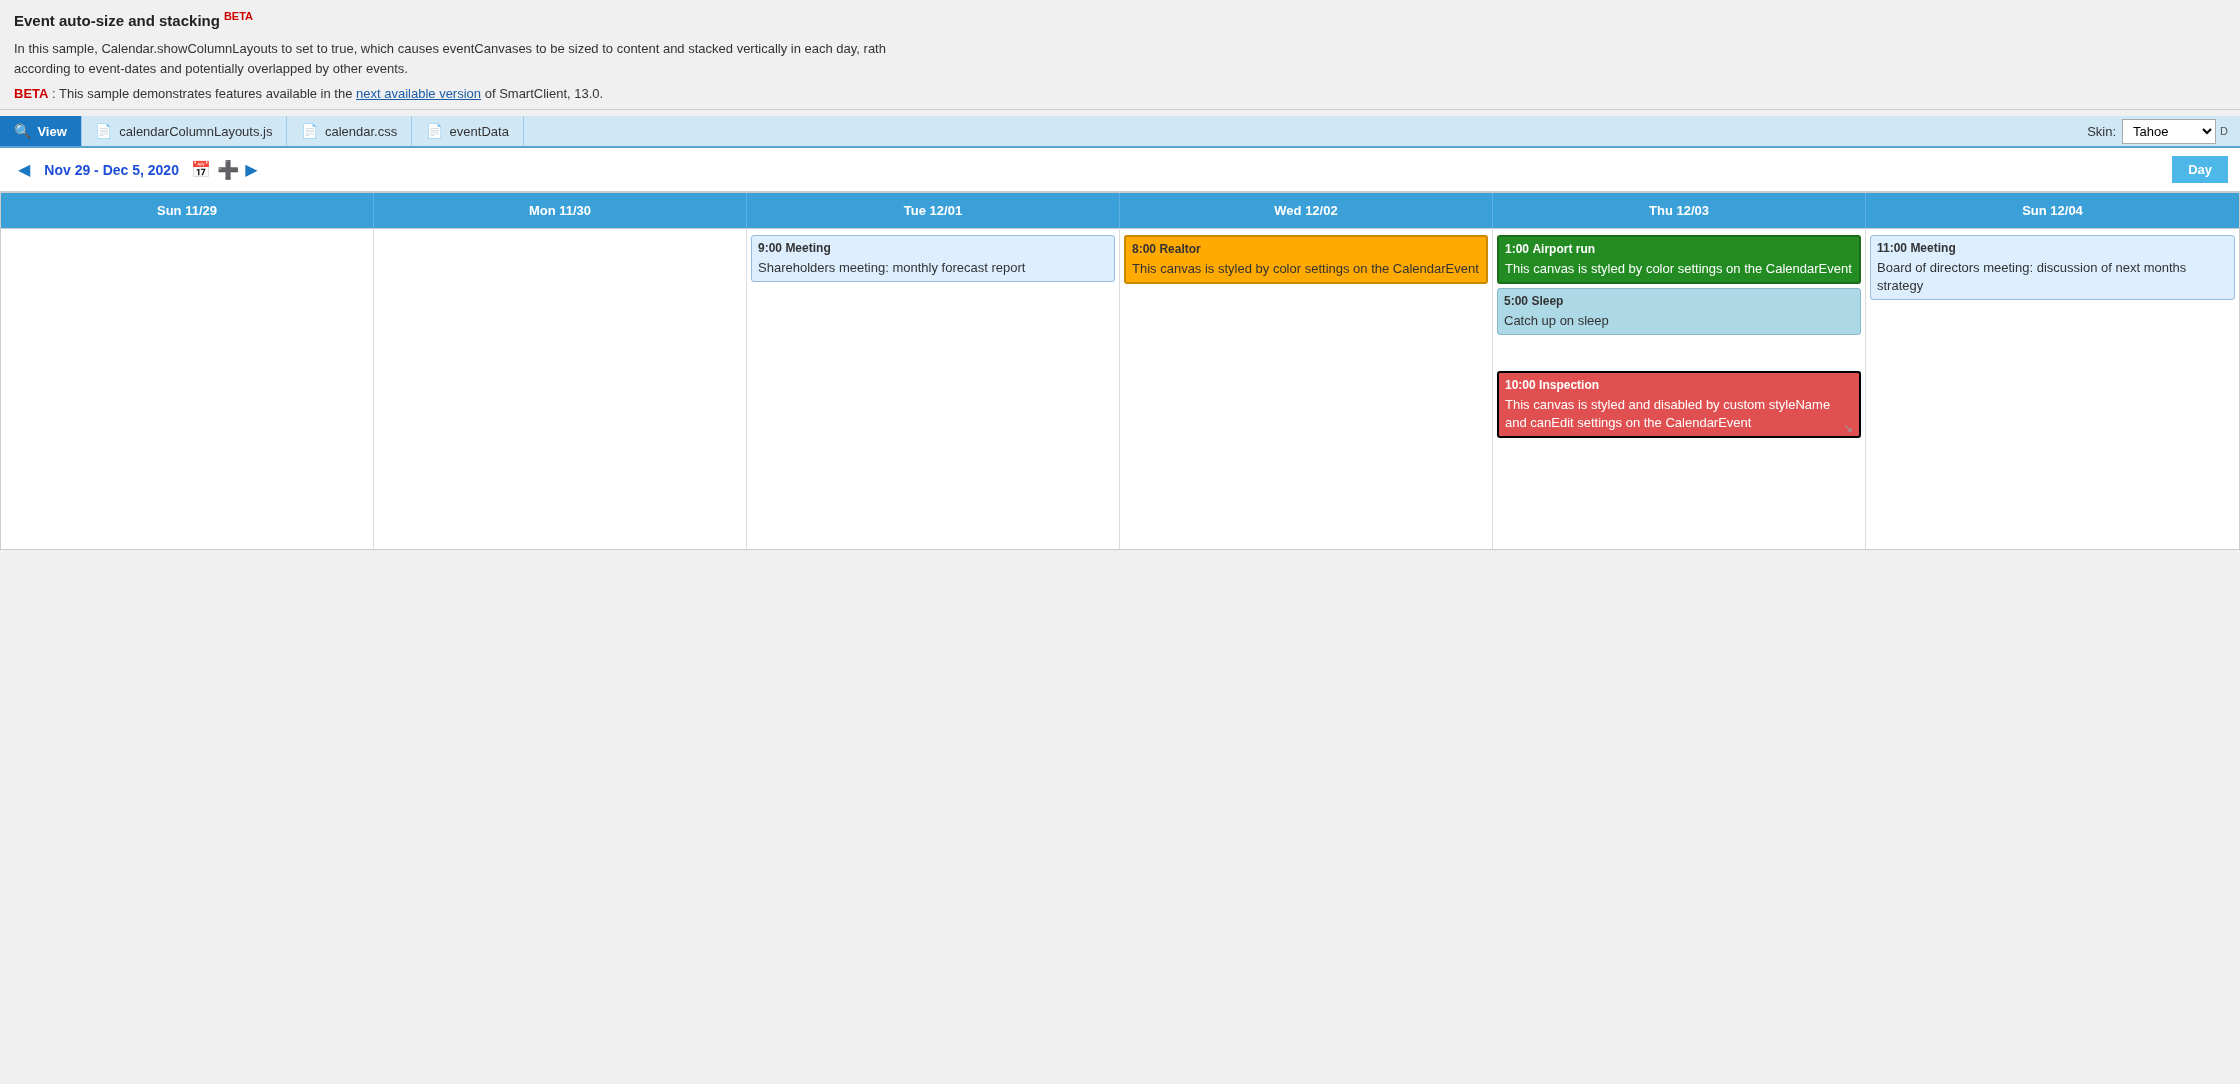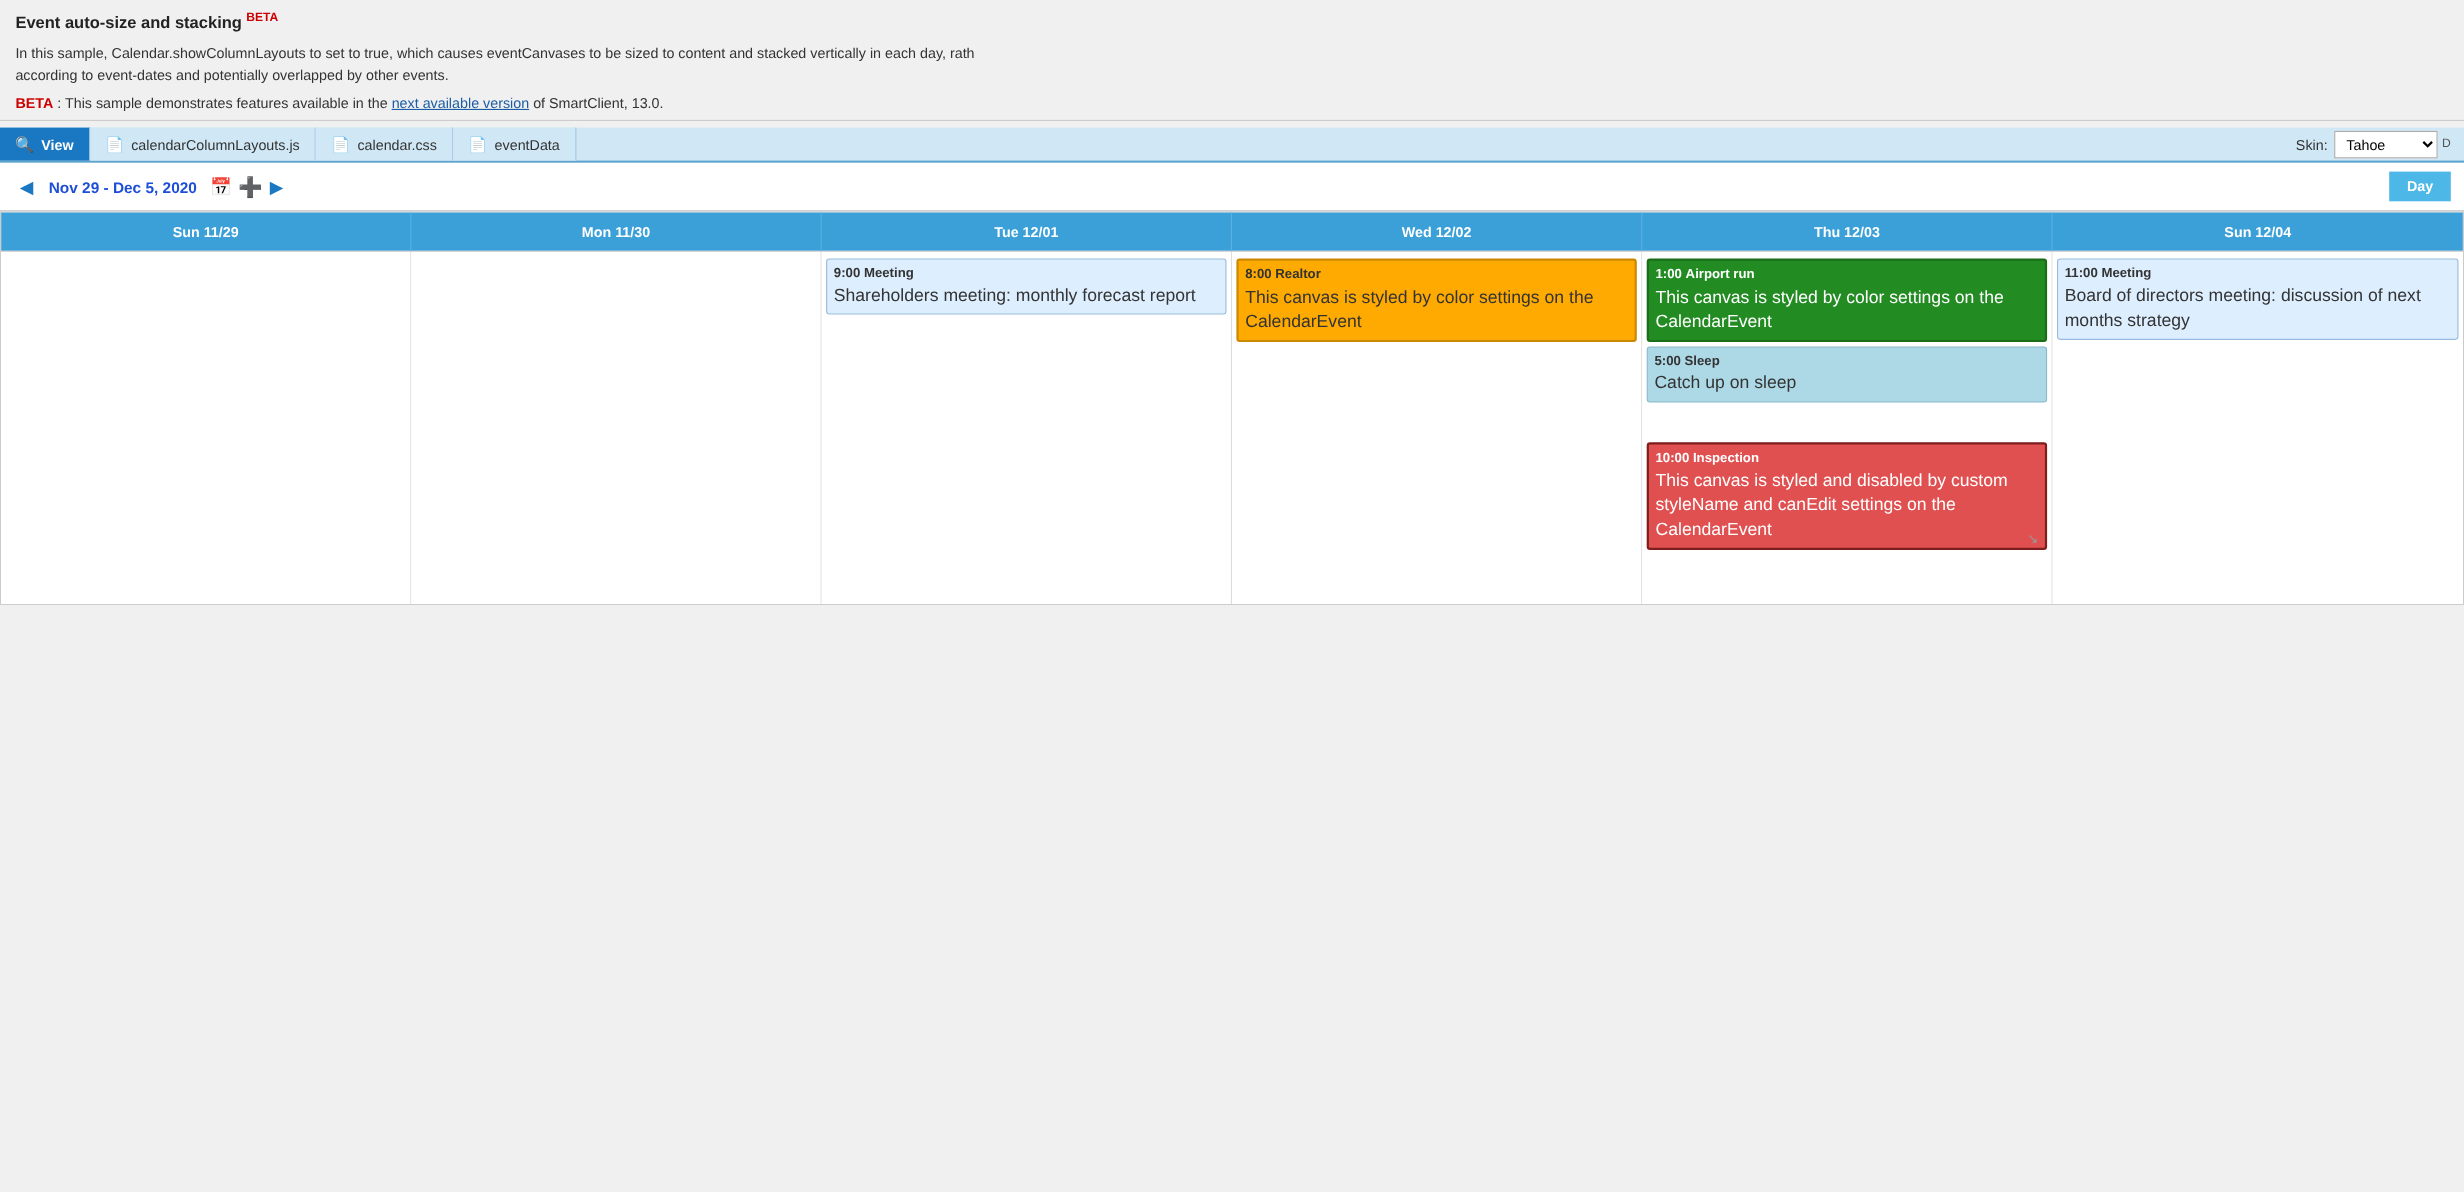--- a/index.html
+++ b/index.html
@@ -200,33 +200,33 @@
       border: 2px solid #1a6e1a;
       color: #fff;
     }
     .event-card.blue-light {
       background: #add8e6;
       border: 1px solid #88b8cc;
       color: #333;
     }
     .event-card.red {
       background: #e05050;
-      border: 2px solid #7f1d1d;
+      border: 2px solid #000000;
       color: #fff;
       margin-top: 36px;
     }
     .event-time {
       font-weight: bold;
     }
     .event-title {
       font-weight: bold;
     }
     .event-desc {
       margin-top: 2px;
-      font-size: 16px;
+      font-size: 13px;
     }
 
     
     .resize-handle {
       position: absolute;
       bottom: 4px;
       right: 4px;
       width: 12px;
       height: 12px;
       color: #999;

